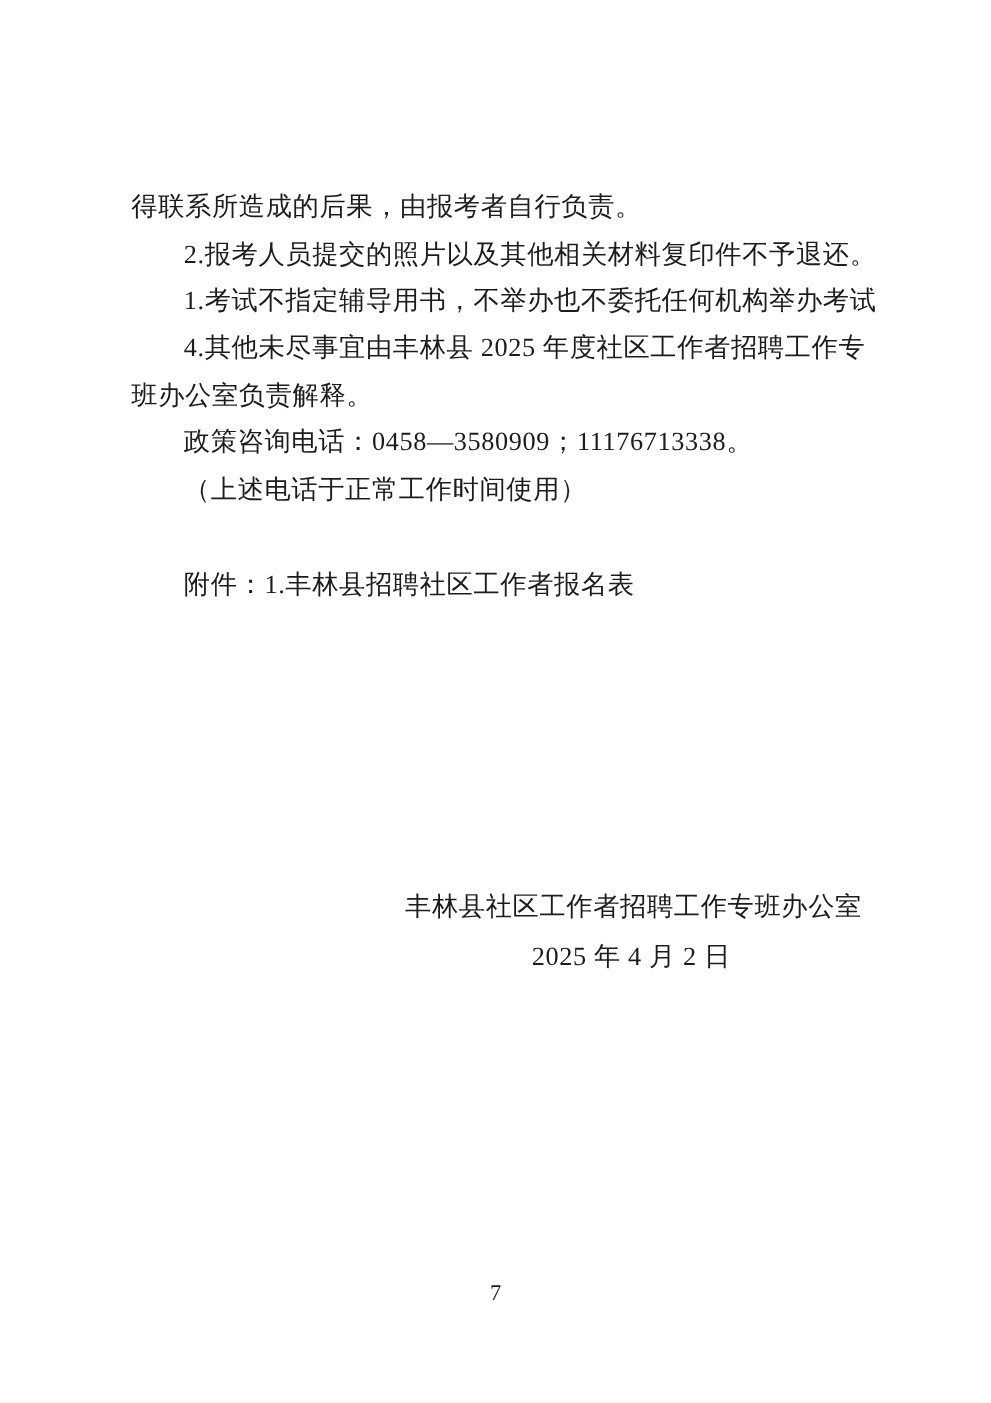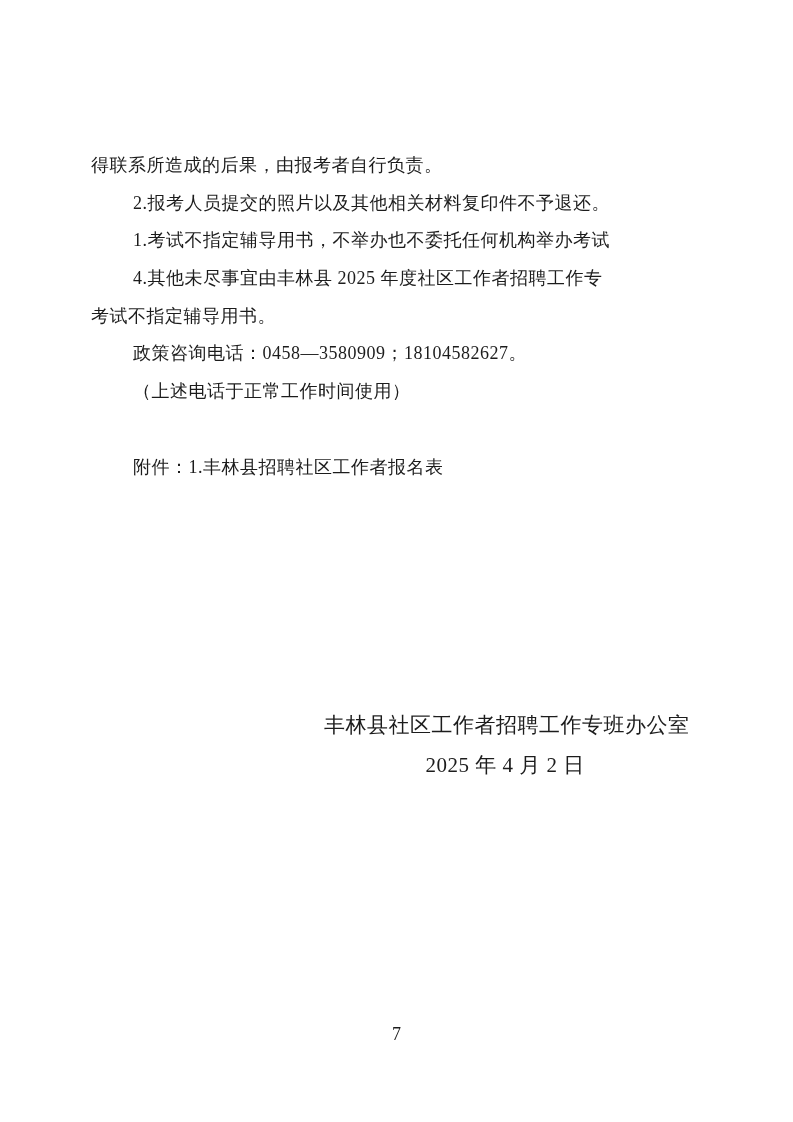--- a/index.html
+++ b/index.html
@@ -11,24 +11,24 @@
     position: relative;
     width: 793px;
     height: 1122px;
     background: #ffffff;
     overflow: hidden;
     font-family: "Liberation Serif", "DejaVu Serif", serif;
     color: #1c1c1c;
   }
   .content {
     position: absolute;
-    left: 91px;
+    left: 105px;
     top: 147px;
     width: 600px;
-    font-size: 18px;
+    font-size: 21px;
     line-height: 37.7px;
     letter-spacing: 0.5px;
   }
   .line {
     white-space: nowrap;
     height: 37.7px;
   }
   .blank-line {
     height: 37.7px;
   }
@@ -67,22 +67,22 @@
 </head>
 <body>
 
 <div class="page">
 
   <div class="content">
     <div class="line">得联系所造成的后果，由报考者自行负责。</div>
     <div class="line ind-2">2.报考人员提交的照片以及其他相关材料复印件不予退还。</div>
     <div class="line ind-2">1.考试不指定辅导用书，不举办也不委托任何机构举办考试</div>
     <div class="line ind-2">4.其他未尽事宜由丰林县 2025 年度社区工作者招聘工作专</div>
-    <div class="line">考试不指定辅导用书。</div>
-    <div class="line ind-2">政策咨询电话：0458—3580909；18104582627。</div>
+    <div class="line">班办公室负责解释。</div>
+    <div class="line ind-2">政策咨询电话：0458—3580909；11176713338。</div>
     <div class="line ind-2">（上述电话于正常工作时间使用）</div>
     <div class="blank-line"></div>
     <div class="line ind-2">附件：1.丰林县招聘社区工作者报名表</div>
   </div>
 
   <div class="signature">
     <div class="sig-org">丰林县社区工作者招聘工作专班办公室</div>
     <div class="sig-date">2025 年 4 月 2 日</div>
   </div>
 

